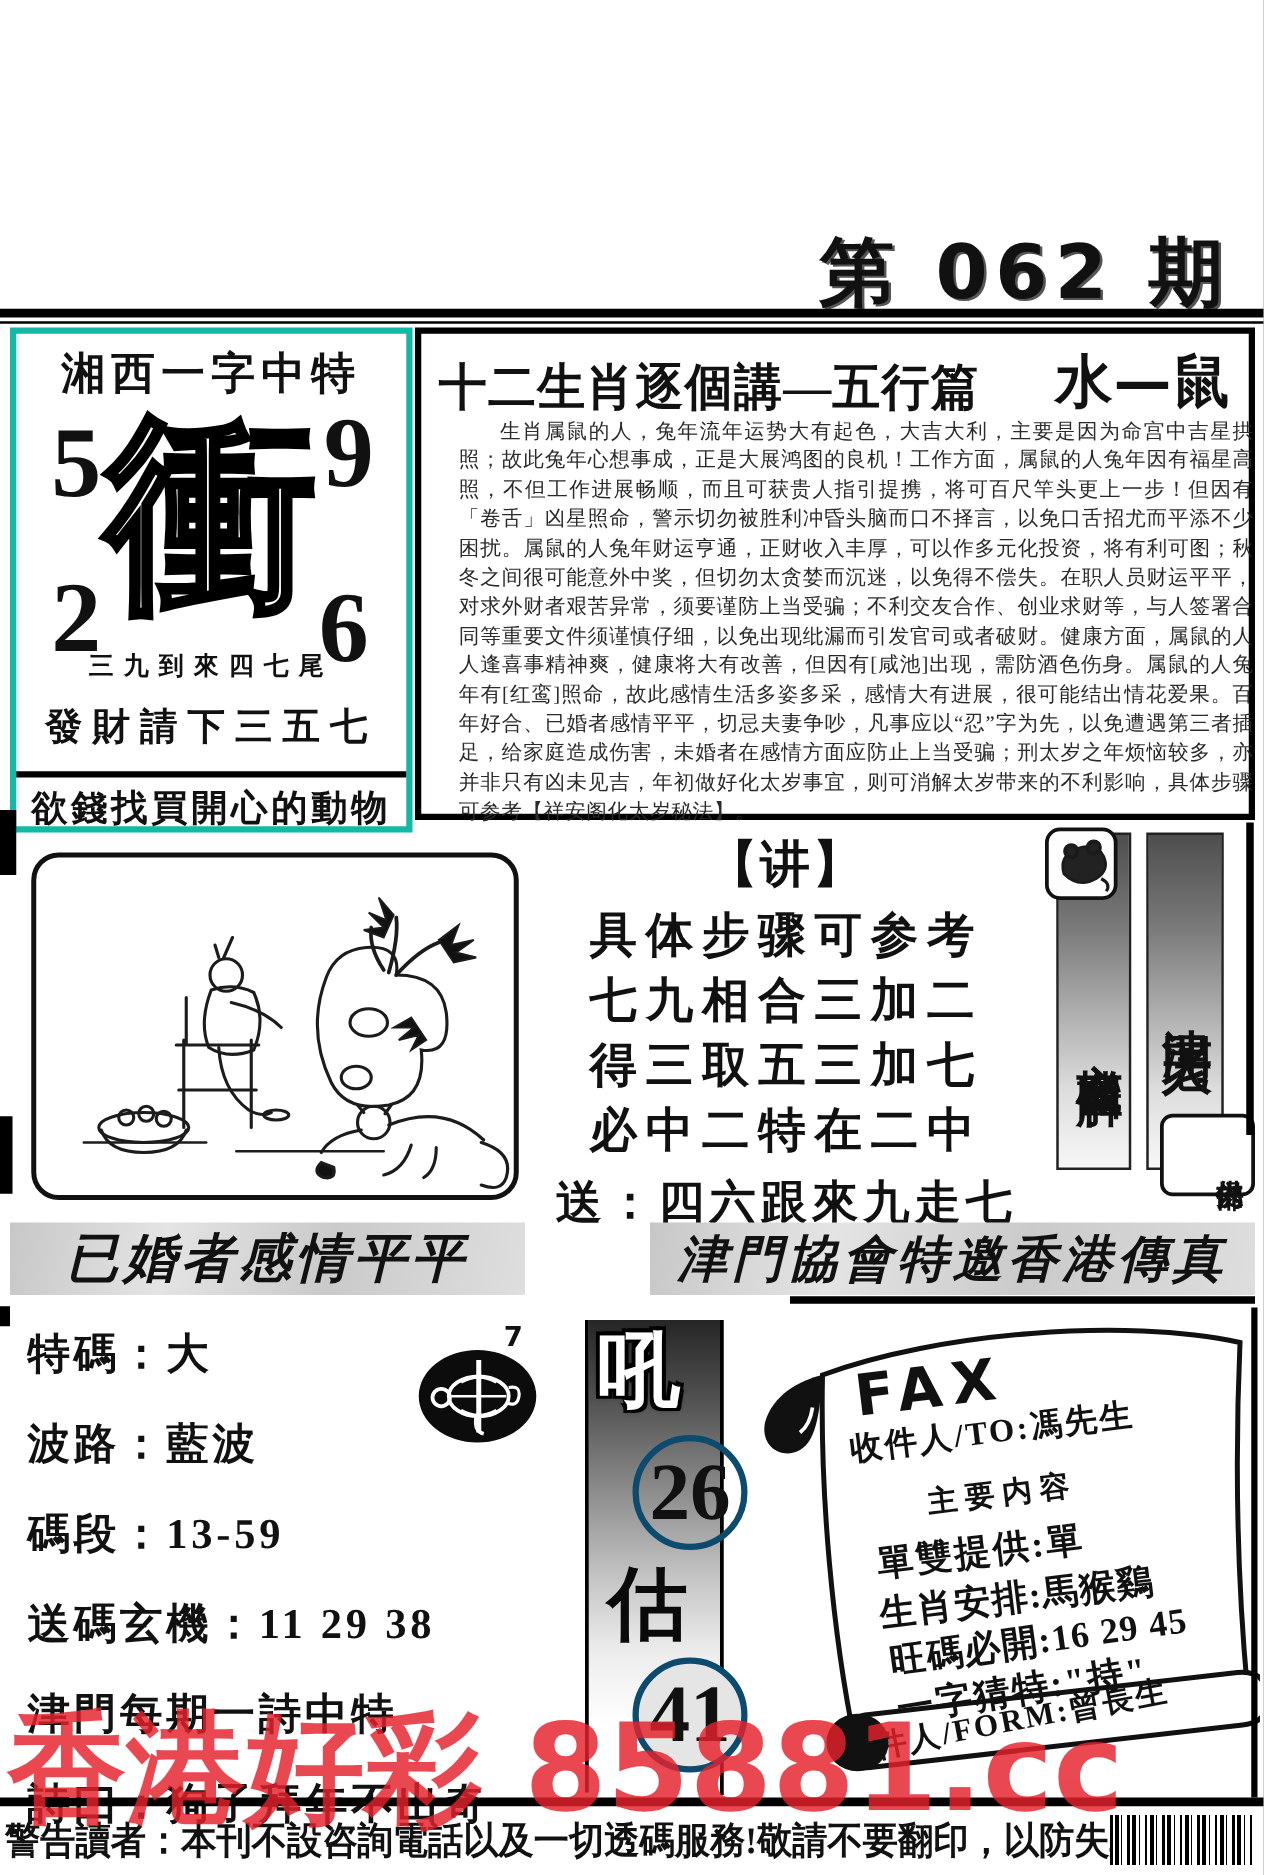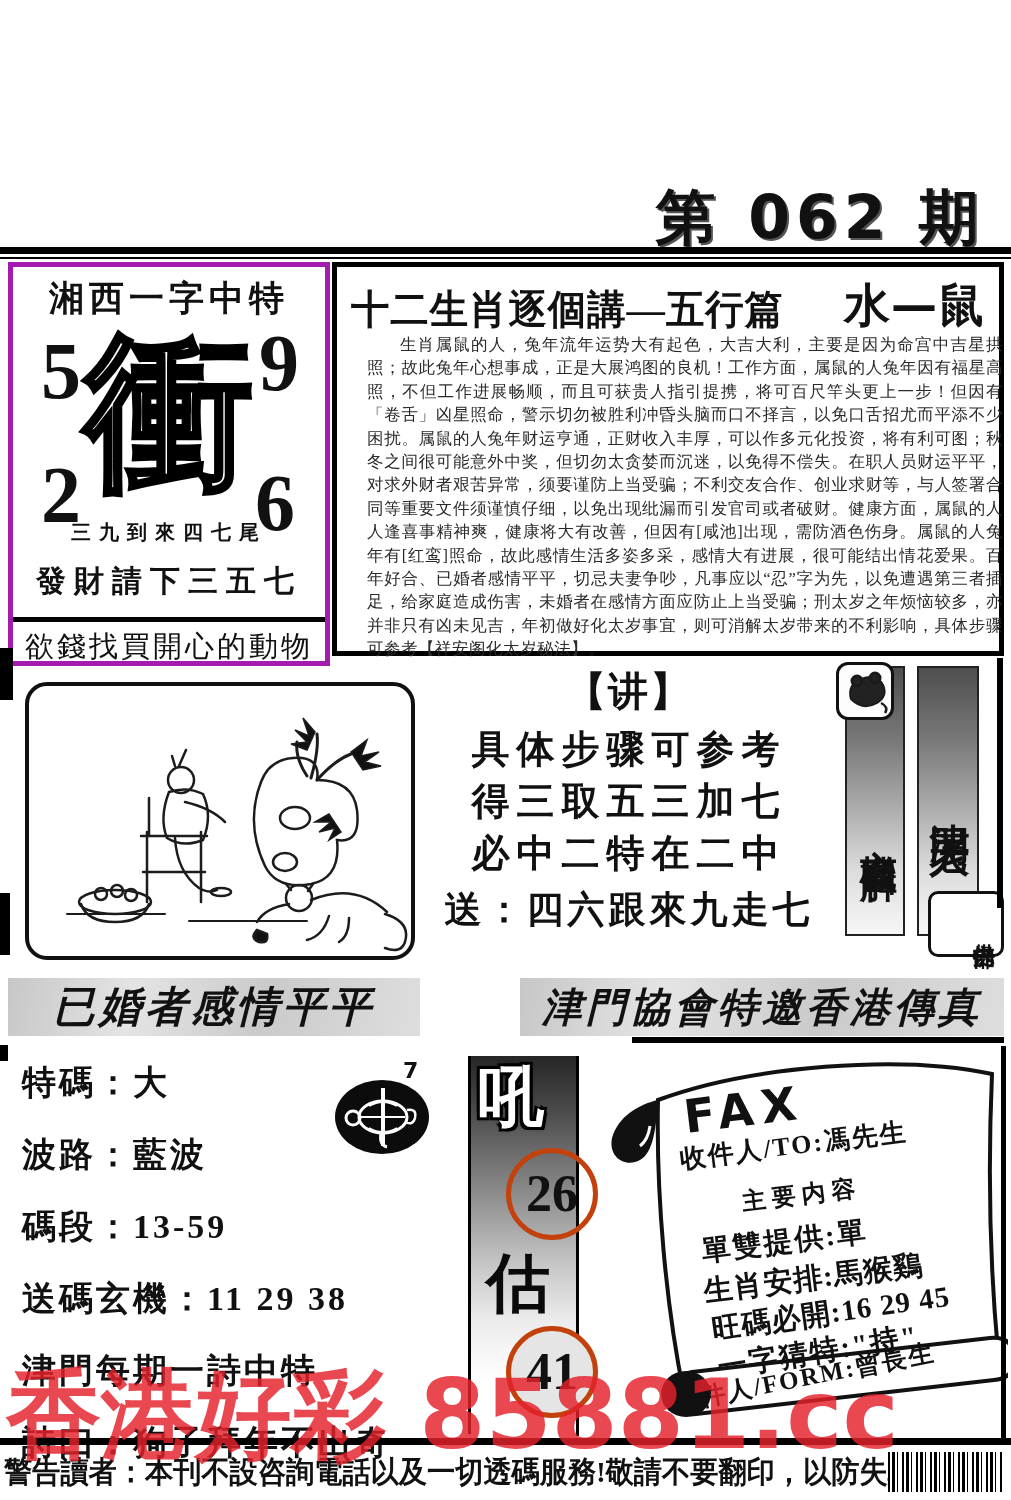--- a/index.html
+++ b/index.html
@@ -12,31 +12,31 @@
     font-size:124px;font-weight:900;letter-spacing:10px;line-height:1;
     background:linear-gradient(180deg,#ffffff 0%,#f2f2f2 26%,#cfcfcf 44%,#6e6e6e 54%,#111 66%,#000 100%);
     -webkit-background-clip:text;background-clip:text;color:transparent;
     -webkit-text-stroke:2px #1c1c1c;filter:drop-shadow(4px 5px 2px rgba(0,0,0,.45));}
   .issue{left:640px;top:178px;width:360px;text-align:center;font-size:60px;font-weight:900;
     letter-spacing:6px;font-family:"DejaVu Sans",sans-serif;text-shadow:2px 2px 0 #555;}
   .rule-a{left:0;top:247px;width:1011px;height:7px;background:#000;}
   .rule-b{left:0;top:257px;width:1011px;height:2px;background:#000;}
 
   
-  .pickbox{left:8px;top:262px;width:322px;height:404px;border:5px solid #a21caf;box-sizing:border-box;}
+  .pickbox{left:8px;top:262px;width:322px;height:404px;border:5px solid #14b8a6;box-sizing:border-box;}
   .pick-title{left:0;top:8px;width:100%;text-align:center;font-size:35px;font-weight:800;letter-spacing:5px;}
   .pick-big{left:0;top:46px;width:100%;text-align:center;font-size:168px;line-height:1.2;font-weight:700;
     color:#fff;-webkit-text-stroke:4px #000;}
   .pick-num{font-size:80px;font-weight:700;line-height:1;}
   .pn-tl{left:28px;top:64px;} .pn-tr{right:26px;top:56px;}
   .pn-bl{left:28px;top:188px;} .pn-br{right:30px;top:196px;}
   .pick-line1{left:0;top:252px;width:100%;text-align:center;font-size:20px;font-weight:800;letter-spacing:8px;}
   .pick-line2{left:0;top:294px;width:100%;text-align:center;font-size:30px;font-weight:800;letter-spacing:8px;}
   .pick-div{left:0;top:350px;width:100%;height:5px;background:#000;}
-  .pick-animal{left:0;top:360px;width:100%;text-align:center;font-size:29px;font-weight:400;letter-spacing:3px;}
+  .pick-animal{left:0;top:360px;width:100%;text-align:center;font-size:29px;font-weight:700;letter-spacing:3px;}
 
   
   .zbox{left:332px;top:262px;width:672px;height:394px;border:5px solid #000;box-sizing:border-box;}
   .z-head{left:14px;top:8px;width:634px;display:flex;justify-content:space-between;align-items:flex-end;}
   .z-title{font-size:40px;font-weight:900;letter-spacing:1px;transform:scaleX(.96);transform-origin:left;}
   .z-tag{font-size:46px;font-weight:900;font-family:"DejaVu Sans",sans-serif;letter-spacing:1px;}
   .z-body{left:30px;top:66px;width:636px;font-size:16.5px;line-height:23.4px;text-align:justify;
     text-indent:2em;color:#2a2a2a;letter-spacing:.5px;}
 
   
@@ -73,22 +73,22 @@
   .tip-row{font-size:34px;font-weight:800;letter-spacing:3px;white-space:nowrap;}
   .seal{left:335px;top:1080px;width:94px;height:74px;background:#0c0c0c;border-radius:50%;}
   .seal-mark{left:403px;top:1058px;font-size:22px;font-weight:700;font-family:"DejaVu Sans",sans-serif;}
 
   
   .gstrip{left:468px;top:1056px;width:110px;height:378px;border-left:3px solid #000;box-sizing:border-box;
     background:linear-gradient(180deg,#262626 0%,#4f4f4f 16%,#8b8b8b 36%,#c3c3c3 54%,#ececec 70%,#ffffff 86%);}
   .gline{left:576px;top:1056px;width:3px;height:380px;background:#000;}
   .g-char1{left:478px;top:1064px;font-size:66px;font-weight:900;color:#fff;line-height:1;
     text-shadow:-3px -3px 0 #000,3px -3px 0 #000,-3px 3px 0 #000,3px 3px 0 #000,0 0 5px #000;}
-  .g-circ{width:92px;height:92px;border:5px solid #c2410c;border-radius:50%;box-sizing:border-box;
-    display:flex;align-items:center;justify-content:center;font-size:52px;font-weight:800;line-height:1;}
+  .g-circ{width:92px;height:92px;border:5px solid #0c4a6e;border-radius:50%;box-sizing:border-box;
+    display:flex;align-items:center;justify-content:center;font-size:65px;font-weight:800;line-height:1;}
   .g-c1{left:506px;top:1148px;background:transparent;}
   .g-char2{left:486px;top:1252px;font-size:64px;font-weight:800;color:#0a0a0a;line-height:1;}
   .g-c2{left:506px;top:1326px;background:#e5e5e5;}
 
   
   .faxwrap{left:600px;top:1046px;width:408px;height:392px;}
   .fax-text{position:absolute;font-weight:800;white-space:nowrap;transform-origin:left center;}
   .fx-head{left:84px;top:44px;font-size:46px;letter-spacing:8px;font-family:"DejaVu Sans",sans-serif;
     transform:rotate(-7deg);}
   .fx-to{left:80px;top:96px;font-size:26px;letter-spacing:2px;transform:rotate(-7deg);}
@@ -174,20 +174,21 @@
       <path d="M356 228 q26 8 20 28 q-4 12 -20 6"></path>
       <path d="M300 230 q-6 20 -22 24 M320 232 q0 18 -10 24"></path>
       <path d="M260 218 q-24 4 -32 18"></path>
       <path d="M228 244 q-8 8 2 12 q10 2 8 -8 Z" fill="#111"></path>
     </svg>
   </div>
 
   <div class="abs poem">
     <div class="poem-title">【讲】</div>
     <div class="poem-line">具体步骤可参考</div>
+    <div class="poem-line">七九相合三加二</div>
     <div class="poem-line">得三取五三加七</div>
     <div class="poem-line">必中二特在二中</div>
     <div class="poem-gift">送：四六跟來九走七</div>
   </div>
 
   <div class="abs vstrip strip1">玄機圖解</div>
   <div class="abs vstrip strip2">津門老人</div>
   <div class="abs stamp">
     <svg width="52" height="52" viewBox="0 0 52 52" fill="none" stroke="#1a1a1a" stroke-width="3">
       <path d="M12 34 q-4 -14 10 -20 q16 -6 22 6 q5 11 -6 18 q-14 8 -26 -4 Z" fill="#222" stroke-width="2"></path>

